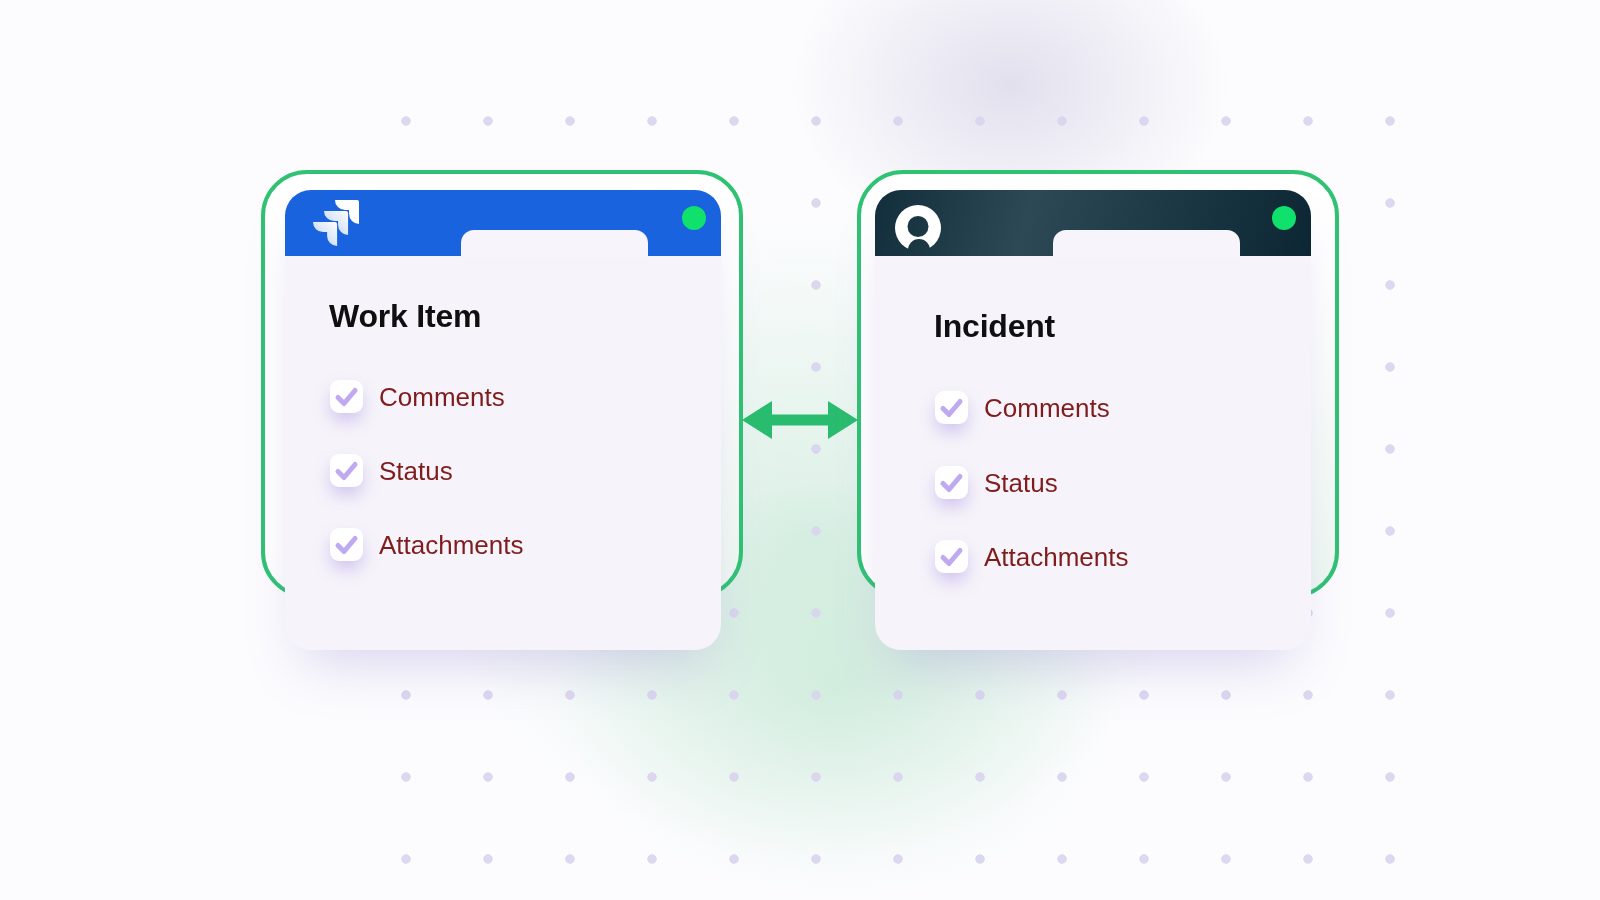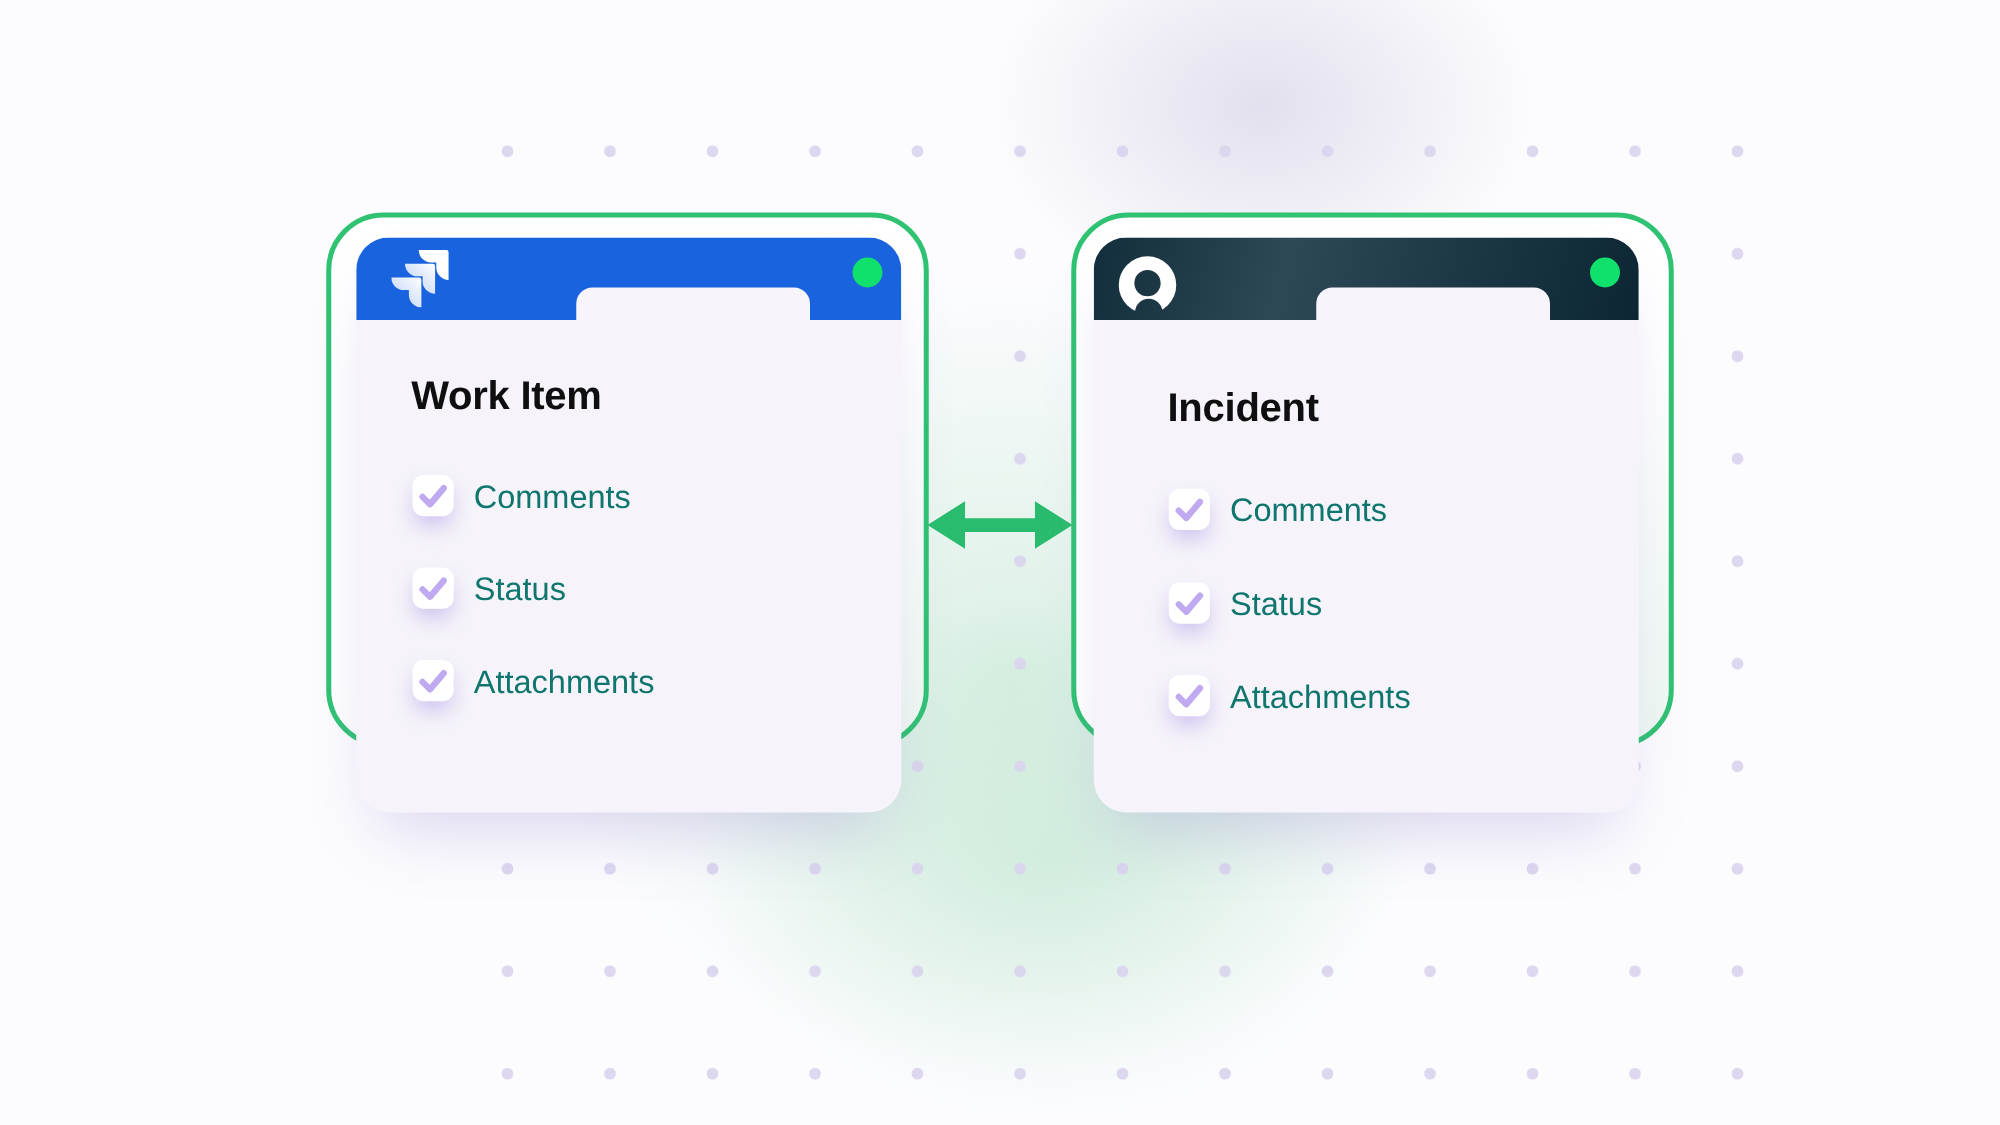--- a/index.html
+++ b/index.html
@@ -85,21 +85,21 @@
 
   .checkbox{
     position:absolute;top:0;width:33px;height:33px;border-radius:9px;background:#ffffff;
     box-shadow:0 9px 18px -2px rgba(151,124,224,0.45);
   }
   .card-left .checkbox{left:45px;}
   .card-right .checkbox{left:60px;}
   .checkbox svg{position:absolute;left:0;top:0;}
 
   .check-label{
-    position:absolute;top:2px;font-size:26px;color:#0f766e;line-height:30px;
+    position:absolute;top:2px;font-size:26px;color:#7f1d1d;line-height:30px;
   }
   .card-left .check-label{left:94px;}
   .card-right .check-label{left:109px;}
 
   
   .sync-arrow{position:absolute;left:741px;top:398px;width:118px;height:44px;}
 </style>
 </head>
 <body>
 

